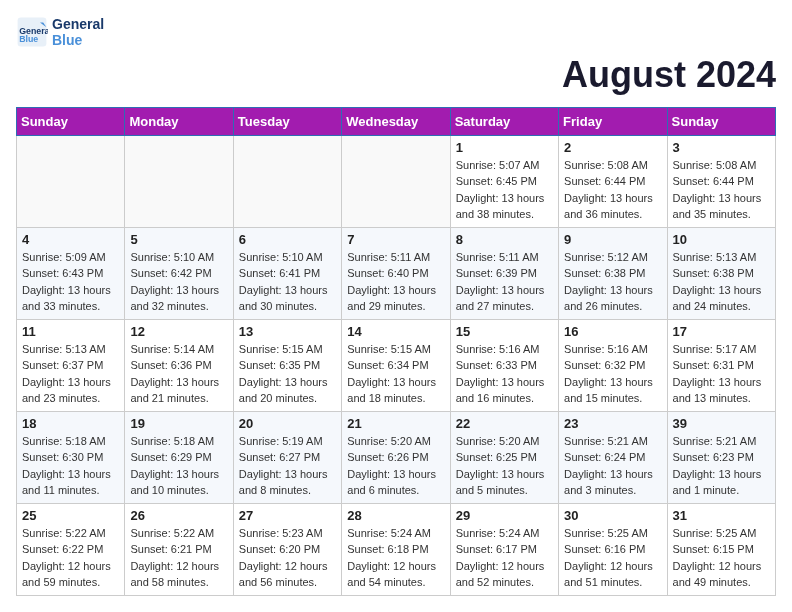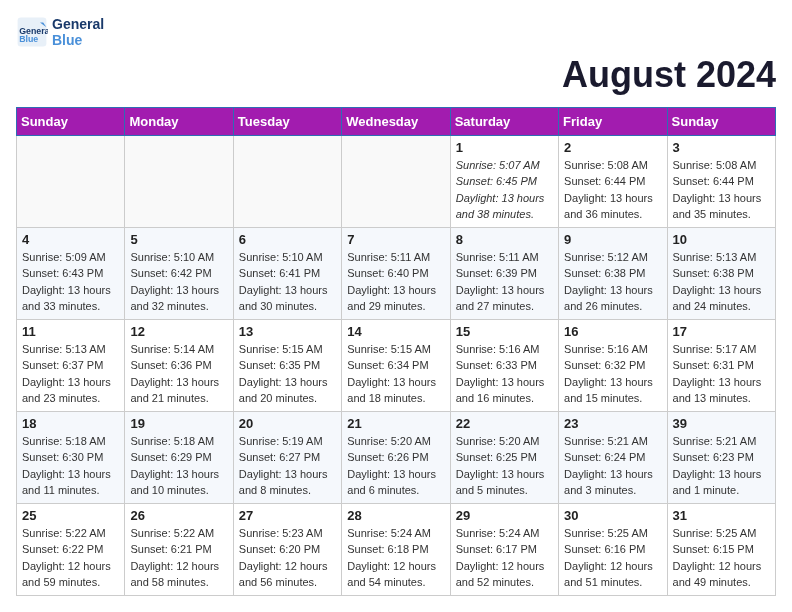--- a/index.html
+++ b/index.html
@@ -114,21 +114,21 @@
       </tr>
   </thead>
   <tbody id="calendar-body">
   <tr>
         <td class="empty"></td>
         <td class="empty"></td>
         <td class="empty"></td>
         <td class="empty"></td>
         <td>
           <span class="day-number">1</span>
-          <div class="day-info" style="white-space: pre-line; font-style: italic;">Sunrise: 5:07 AM
+          <div class="day-info" style="white-space: pre-line;">Sunrise: 5:07 AM
 Sunset: 6:45 PM
 Daylight: 13 hours
 and 38 minutes.</div>
         </td>
         <td>
           <span class="day-number">2</span>
           <div class="day-info" style="white-space: pre-line;">Sunrise: 5:08 AM
 Sunset: 6:44 PM
 Daylight: 13 hours
 and 36 minutes.</div>

